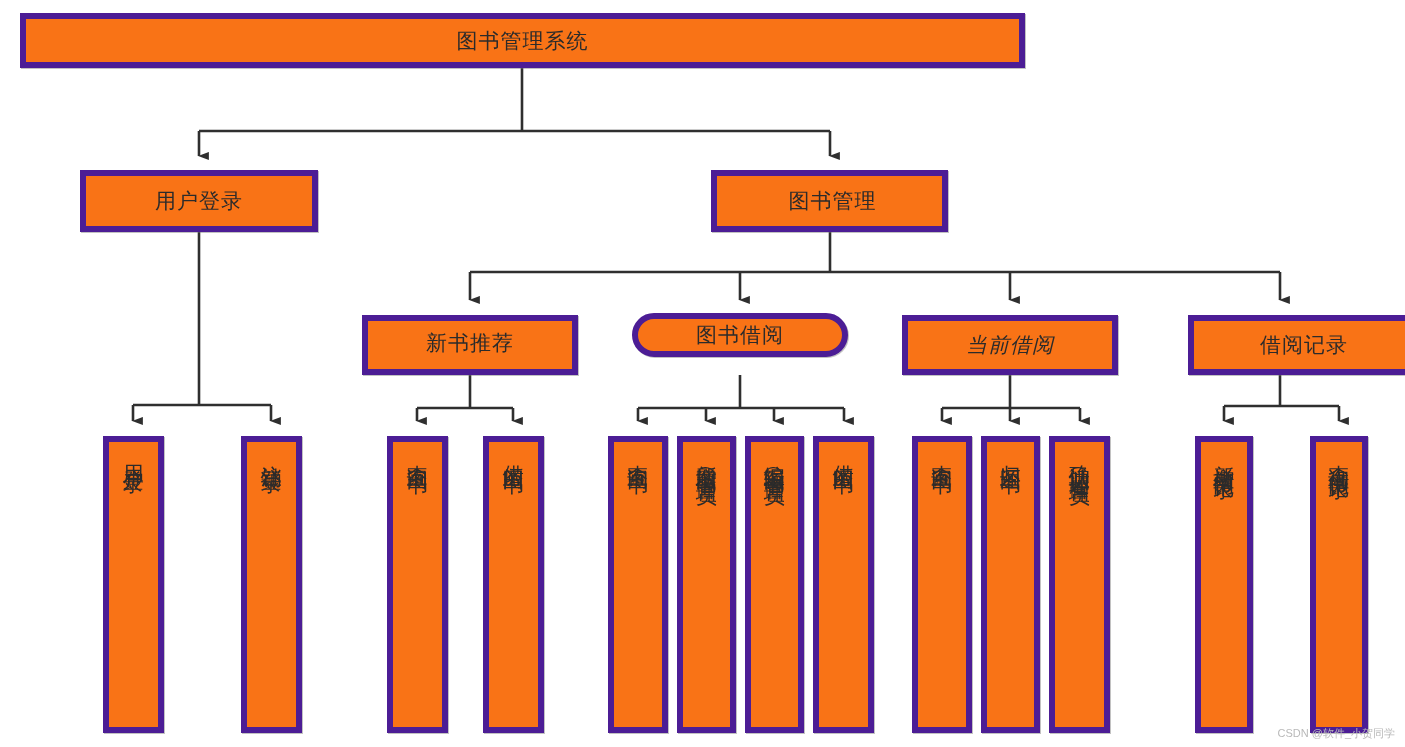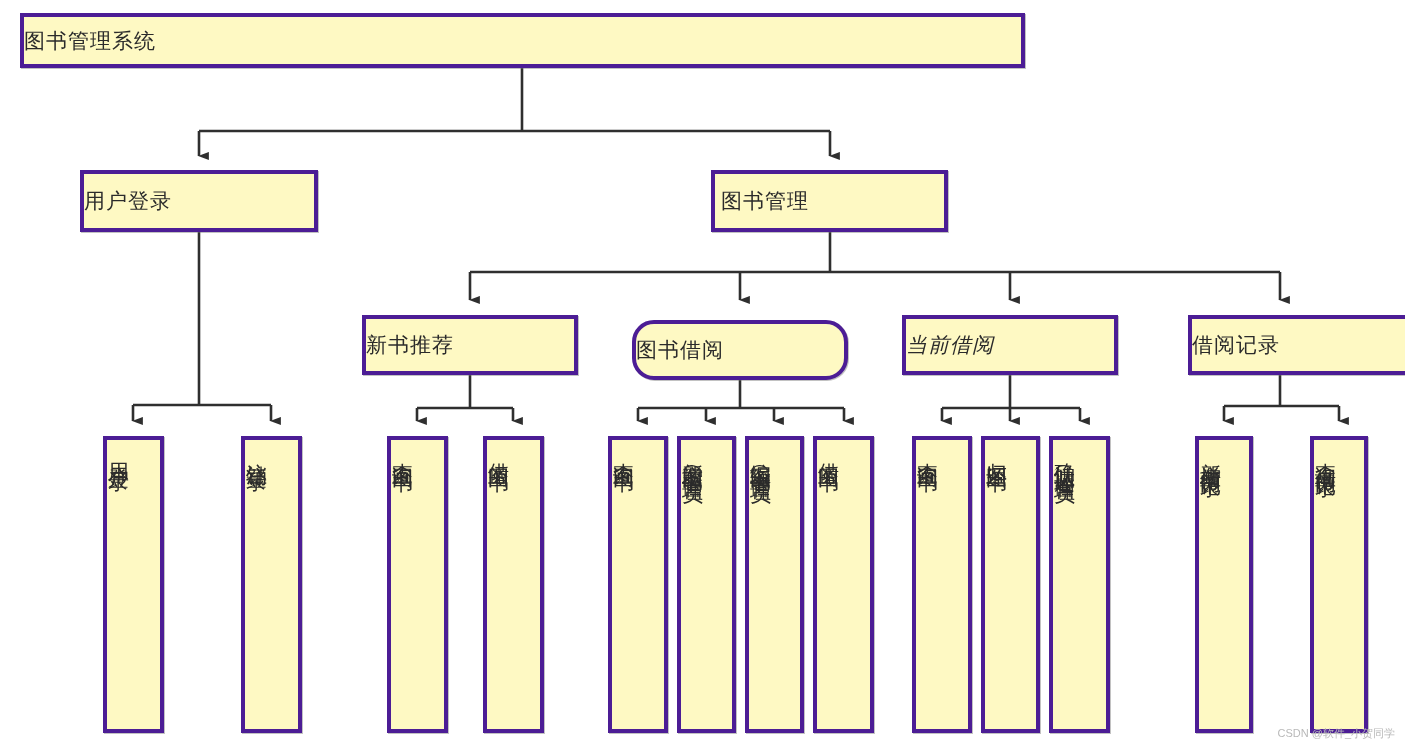--- a/index.html
+++ b/index.html
@@ -4,24 +4,24 @@
 <style>
   html,body{margin:0;padding:0;background:#ffffff;}
   body{
     font-family:"Liberation Sans","DejaVu Sans",sans-serif;
     width:1405px;height:747px;overflow:hidden;position:relative;
   }
   #canvas{position:absolute;left:0;top:0;width:1405px;height:747px;}
   .node-box{
     position:absolute;
     box-sizing:border-box;
-    background:#fef9c3;
-    border:4px solid #4c1d95;
+    background:#f97316;
+    border:6px solid #4c1d95;
     box-shadow:1px 1px 0 0 rgba(120,120,120,.45);
-    display:flex;align-items:center;
+    display:flex;align-items:center;justify-content:center;
   }
   .node-label{
     color:#2b2b2b;
     font-size:21px;
     line-height:1.12;
     letter-spacing:1px;
     white-space:nowrap;
     user-select:none;
   }
   .node-box.vertical .node-label{
@@ -98,24 +98,24 @@
   <span class="node-label">图书管理系统</span>
 </div>
 
 <div class="node-box" style="left: 80px; top: 170px; width: 238px; height: 62px;">
   <span class="node-label">用户登录</span>
 </div>
 <div class="node-box" style="left: 711px; top: 170px; width: 237px; height: 62px; padding-left: 6px;">
   <span class="node-label">图书管理</span>
 </div>
 
-<div class="node-box" style="left: 362px; top: 315px; width: 216px; height: 60px;">
+<div class="node-box" style="left: 362px; top: 315px; width: 216px; height: 60px; font-family: Liberation Mono, monospace;">
   <span class="node-label">新书推荐</span>
 </div>
-<div class="node-box" style="left: 632px; top: 320px; width: 216px; height: 60px; border-radius: 22px;">
+<div class="node-box" style="left: 632px; top: 313px; width: 216px; height: 44px; border-radius: 22px;">
   <span class="node-label">图书借阅</span>
 </div>
 <div class="node-box" style="left: 902px; top: 315px; width: 216px; height: 60px; font-style: italic;">
   <span class="node-label">当前借阅</span>
 </div>
 <div class="node-box" style="left: 1188px; top: 315px; width: 232px; height: 60px;">
   <span class="node-label">借阅记录</span>
 </div>
 
 <div class="node-box vertical" style="left: 103px; top: 436px; width: 61px; height: 297px;">

